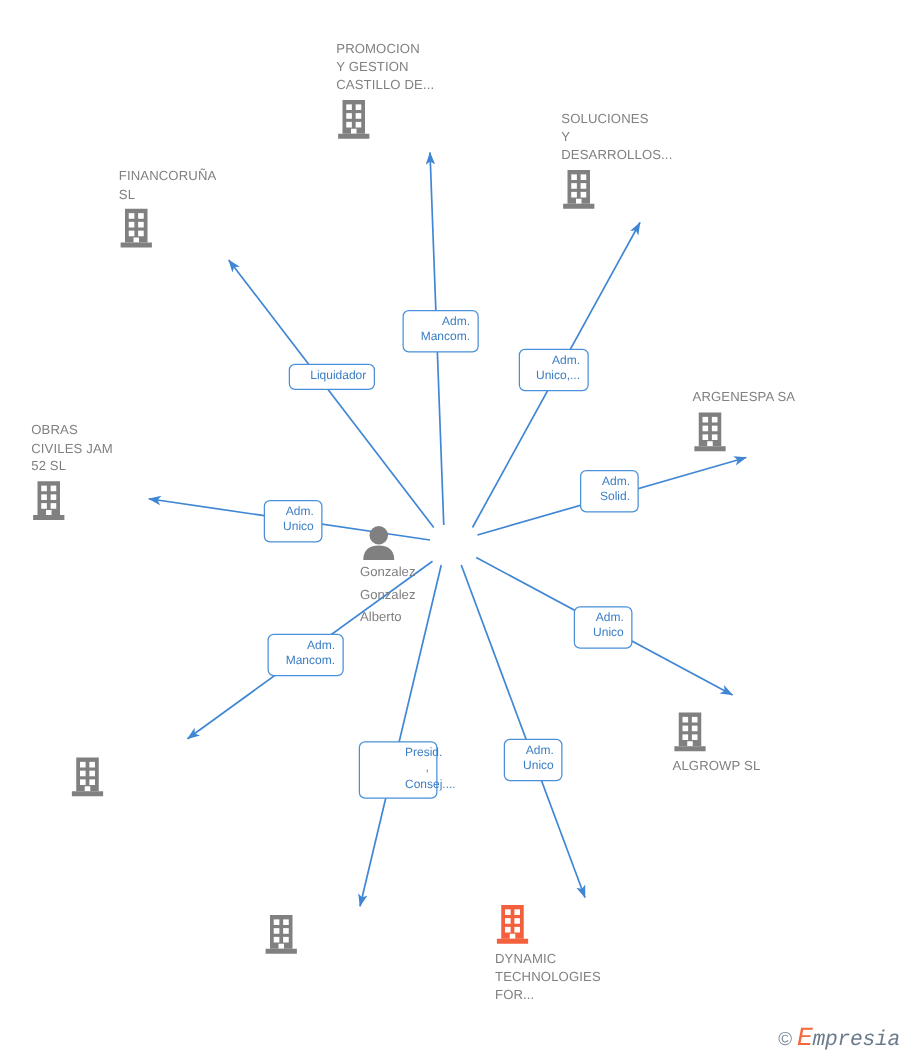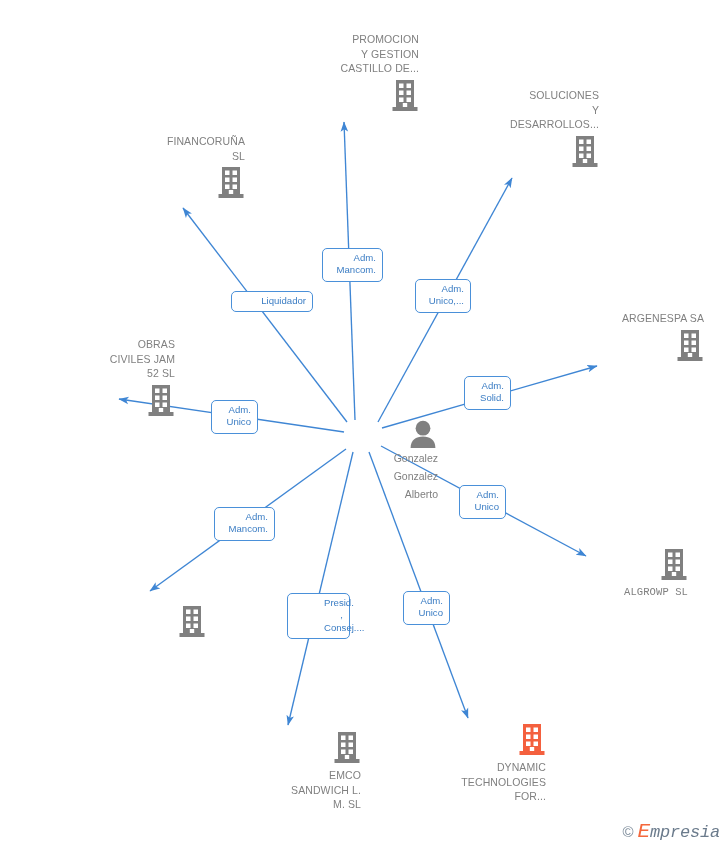--- a/index.html
+++ b/index.html
@@ -23,21 +23,21 @@
     top: 0;
     width: 728px;
     height: 850px;
   }
 
   
   .node {
     position: absolute;
     width: 150px;
     margin-left: -75px;
-    text-align: right;
+    text-align: left;
     z-index: 5;
   }
   .node .icon {
     display: block;
     margin: 0 auto;
     line-height: 0;
   }
   .node .label {
     display: block;
     font-size: 10.5px;
@@ -210,21 +210,21 @@
         <rect x="8" y="11.5" width="4.5" height="4.5" fill="#ffffff"></rect>
         <rect x="15.5" y="11.5" width="4.5" height="4.5" fill="#ffffff"></rect>
         <rect x="8" y="18.5" width="4.5" height="4.5" fill="#ffffff"></rect>
         <rect x="15.5" y="18.5" width="4.5" height="4.5" fill="#ffffff"></rect>
         <rect x="11.8" y="24" width="4.4" height="4" fill="#ffffff"></rect>
         <rect x="1.5" y="28" width="25" height="4" fill="#808080"></rect>
       </svg>
     </span>
   </div>
 
-  <div class="node label-below" style="left:613px; top:548px;font-family:Liberation Mono, monospace;">
+  <div class="node label-below" style="left:613px; top:569px;">
     <span class="icon">
       <svg width="28" height="34" viewBox="0 0 28 34" xmlns="http://www.w3.org/2000/svg">
         <rect x="5" y="1" width="18" height="27" fill="#808080"></rect>
         <rect x="8" y="4.5" width="4.5" height="4.5" fill="#ffffff"></rect>
         <rect x="15.5" y="4.5" width="4.5" height="4.5" fill="#ffffff"></rect>
         <rect x="8" y="11.5" width="4.5" height="4.5" fill="#ffffff"></rect>
         <rect x="15.5" y="11.5" width="4.5" height="4.5" fill="#ffffff"></rect>
         <rect x="8" y="18.5" width="4.5" height="4.5" fill="#ffffff"></rect>
         <rect x="15.5" y="18.5" width="4.5" height="4.5" fill="#ffffff"></rect>
         <rect x="11.8" y="24" width="4.4" height="4" fill="#ffffff"></rect>
@@ -257,23 +257,20 @@
         <rect x="8" y="4.5" width="4.5" height="4.5" fill="#ffffff"></rect>
         <rect x="15.5" y="4.5" width="4.5" height="4.5" fill="#ffffff"></rect>
         <rect x="8" y="11.5" width="4.5" height="4.5" fill="#ffffff"></rect>
         <rect x="15.5" y="11.5" width="4.5" height="4.5" fill="#ffffff"></rect>
         <rect x="8" y="18.5" width="4.5" height="4.5" fill="#ffffff"></rect>
         <rect x="15.5" y="18.5" width="4.5" height="4.5" fill="#ffffff"></rect>
         <rect x="11.8" y="24" width="4.4" height="4" fill="#ffffff"></rect>
         <rect x="1.5" y="28" width="25" height="4" fill="#808080"></rect>
       </svg>
     </span>
-    <span class="label">EMCO
-SANDWICH L.
-M.  SL</span>
   </div>
 
   <div class="node label-below" style="left:471px; top:723px;">
     <span class="icon">
       <svg width="28" height="34" viewBox="0 0 28 34" xmlns="http://www.w3.org/2000/svg">
         <rect x="5" y="1" width="18" height="27" fill="#f4603e"></rect>
         <rect x="8" y="4.5" width="4.5" height="4.5" fill="#ffffff"></rect>
         <rect x="15.5" y="4.5" width="4.5" height="4.5" fill="#ffffff"></rect>
         <rect x="8" y="11.5" width="4.5" height="4.5" fill="#ffffff"></rect>
         <rect x="15.5" y="11.5" width="4.5" height="4.5" fill="#ffffff"></rect>
@@ -297,21 +294,21 @@
     </span>
     <span class="person-label">Gonzalez
 Gonzalez
 Alberto</span>
   </div>
 
   <div class="chip" style="left:322px; top:248px; width:61px;">Adm.
 Mancom.</div>
   <div class="chip" style="left:415px; top:279px; width:56px;">Adm.
 Unico,...</div>
-  <div class="chip" style="left:231px; top:291px; width:82px;">Liquidador</div>
+  <div class="chip" style="left:231px; top:291px; width:69px;">Liquidador</div>
   <div class="chip" style="left:464px; top:376px; width:47px;">Adm.
 Solid.</div>
   <div class="chip" style="left:211px; top:400px; width:47px;">Adm.
 Unico</div>
   <div class="chip" style="left:459px; top:485px; width:47px;">Adm.
 Unico</div>
   <div class="chip" style="left:214px; top:507px; width:61px;">Adm.
 Mancom.</div>
   <div class="chip" style="left:287px; top:593px; width:63px;padding-left:36px;">Presid. ,
 Consej....</div>

